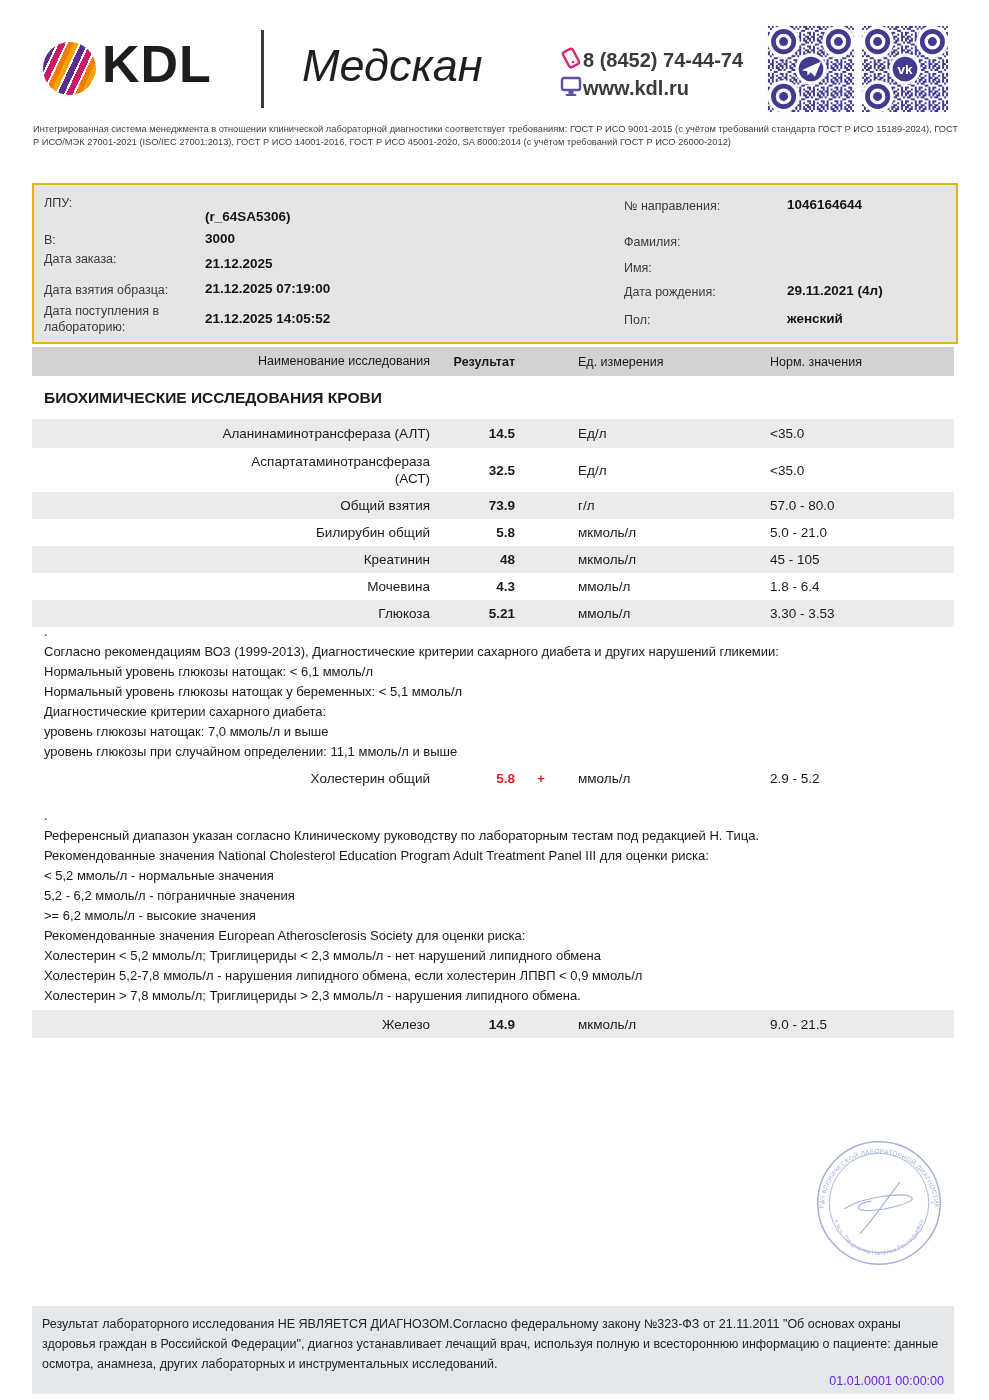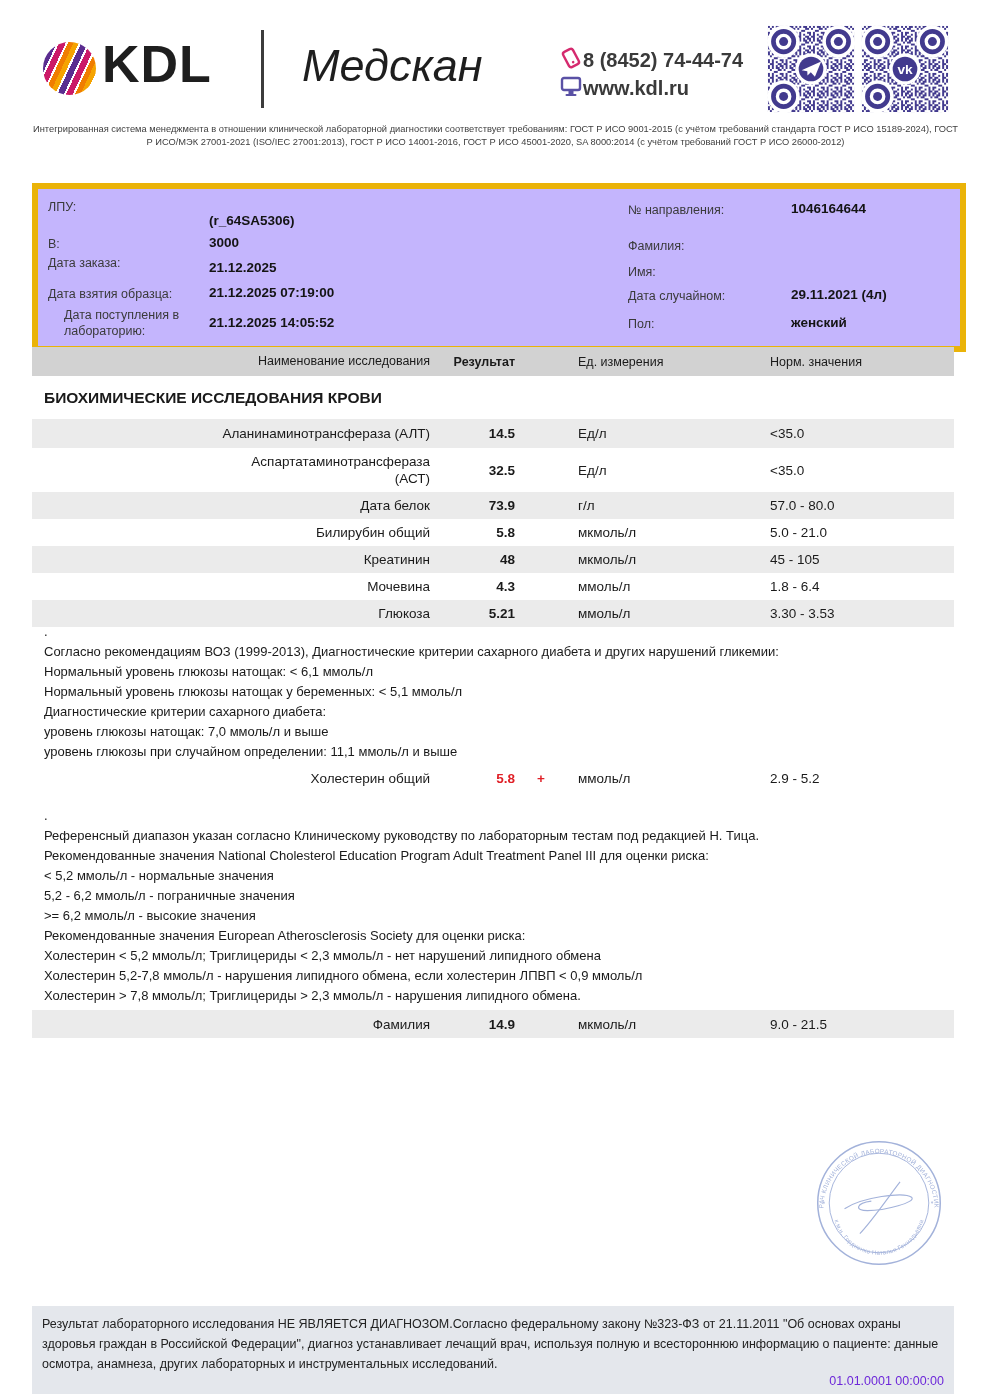--- a/index.html
+++ b/index.html
@@ -12,24 +12,24 @@
   .brand-kdl{position:absolute;left:102px;top:34px;font-size:52px;font-weight:800;letter-spacing:1px;color:#1e1e1e;}
   .brand-divider{position:absolute;left:261px;top:30px;width:3px;height:78px;background:#3c3c3c;}
   .brand-product{position:absolute;left:302px;top:40px;font-size:45px;font-weight:500;color:#1e1e1e;font-style:italic;}
   .contact{position:absolute;left:560px;top:46px;}
   .contact-row{display:flex;align-items:center;gap:1px;height:28px;}
   .contact-row .txt{font-size:20px;font-weight:700;color:#3a3a3a;}
   .qr{position:absolute;top:24px;width:90px;height:90px;}
   .qr1{left:766px;} .qr2{left:860px;}
 
   
-  .cert{position:absolute;left:33px;top:123px;width:925px;font-size:9.3px;line-height:12.5px;color:#3d3d3d;text-align:center;}
-
-  
-  .info-box{position:absolute;left:32px;top:183px;width:922px;height:157px;border:6px solid #eab308;background:#c4b5fd;}
+  .cert{position:absolute;left:33px;top:123px;width:925px;font-size:9.3px;line-height:12.5px;color:#3d3d3d;}
+
+  
+  .info-box{position:absolute;left:32px;top:183px;width:922px;height:157px;border:2px solid #eab308;background:#e5e5e5;}
   .il{position:absolute;font-size:12.5px;color:#3a3a3a;}
   .iv{position:absolute;font-size:13.5px;font-weight:700;color:#141414;}
 
   
   .tbl{position:absolute;left:32px;width:922px;}
   .trow{display:grid;grid-template-columns:398px 85px 213px 226px;align-items:center;position:relative;}
   .c-name{padding-left:12px;font-size:13.5px;white-space:pre-line;line-height:17px;text-align:right;}
   .c-res{text-align:right;font-size:13.5px;font-weight:700;}
   .c-unit{padding-left:63px;font-size:13.5px;}
   .c-norm{padding-left:42px;font-size:13.5px;}
@@ -159,30 +159,30 @@
 
   <div class="info-box">
     <span class="il" style="left:10px;top:11px">ЛПУ:</span>
     <span class="iv" style="left:171px;top:24px">(r_64SA5306)</span>
     <span class="il" style="left:10px;top:48px">В:</span>
     <span class="iv" style="left:171px;top:46px">3000</span>
     <span class="il" style="left:10px;top:67px">Дата заказа:</span>
     <span class="iv" style="left:171px;top:71px">21.12.2025</span>
     <span class="il" style="left:10px;top:98px">Дата взятия образца:</span>
     <span class="iv" style="left:171px;top:96px">21.12.2025 07:19:00</span>
-    <span class="il" style="left:26px;top:118px;width:130px;line-height:16px">Дата поступления в лабораторию:</span>
+    <span class="il" style="left:10px;top:118px;width:130px;line-height:16px">Дата поступления в лабораторию:</span>
     <span class="iv" style="left:171px;top:126px">21.12.2025 14:05:52</span>
 
     <span class="il" style="left:590px;top:14px">№ направления:</span>
     <span class="iv" style="left:753px;top:12px">1046164644</span>
     <span class="il" style="left:590px;top:50px">Фамилия:</span>
     <span class="iv" style="left:753px;top:48px"></span>
     <span class="il" style="left:590px;top:76px">Имя:</span>
     <span class="iv" style="left:753px;top:74px"></span>
-    <span class="il" style="left:590px;top:100px">Дата случайном:</span>
+    <span class="il" style="left:590px;top:100px">Дата рождения:</span>
     <span class="iv" style="left:753px;top:98px">29.11.2021 (4л)</span>
     <span class="il" style="left:590px;top:128px">Пол:</span>
     <span class="iv" style="left:753px;top:126px">женский</span>
   </div>
 
   <div class="tbl" style="top:347px">
     <div class="trow thead">
       <div class="c-name">Наименование исследования</div>
       <div class="c-res">Результат</div>
       <div class="c-unit">Ед. измерения</div>
@@ -197,21 +197,21 @@
       <div class="c-norm">&lt;35.0</div>
     </div>
     <div class="trow r-white h44">
       <div class="c-name">Аспартатаминотрансфераза
 (АСТ)</div>
       <div class="c-res">32.5</div>
       <div class="c-unit">Ед/л</div>
       <div class="c-norm">&lt;35.0</div>
     </div>
     <div class="trow r-gray h27">
-      <div class="c-name">Дата белок</div>
+      <div class="c-name">Общий взятия</div>
       <div class="c-res">73.9</div>
       <div class="c-unit">г/л</div>
       <div class="c-norm">57.0 - 80.0</div>
     </div>
     <div class="trow r-white h27">
       <div class="c-name">Билирубин общий</div>
       <div class="c-res">5.8</div>
       <div class="c-unit">мкмоль/л</div>
       <div class="c-norm">5.0 - 21.0</div>
     </div>
@@ -263,21 +263,21 @@
     <div>5,2 - 6,2 ммоль/л - пограничные значения</div>
     <div>&gt;= 6,2 ммоль/л - высокие значения</div>
     <div>Рекомендованные значения European Atherosclerosis Society для оценки риска:</div>
     <div>Холестерин &lt; 5,2 ммоль/л; Триглицериды &lt; 2,3 ммоль/л - нет нарушений липидного обмена</div>
     <div>Холестерин 5,2-7,8 ммоль/л - нарушения липидного обмена, если холестерин ЛПВП &lt; 0,9 ммоль/л</div>
     <div>Холестерин &gt; 7,8 ммоль/л; Триглицериды &gt; 2,3 ммоль/л - нарушения липидного обмена.</div>
   </div>
 
   <div class="tbl" style="top:1010px">
     <div class="trow r-gray h28">
-      <div class="c-name">Фамилия</div>
+      <div class="c-name">Железо</div>
       <div class="c-res">14.9</div>
       <div class="c-unit">мкмоль/л</div>
       <div class="c-norm">9.0 - 21.5</div>
     </div>
   </div>
 
   <svg class="stamp" viewBox="0 0 140 140">
     <defs>
       <path id="arcT" d="M 12,76 A 58,58 0 1 1 128,76" fill="none"></path>
       <path id="arcB" d="M 22,76 A 48,48 0 0 0 118,76" fill="none"></path>

